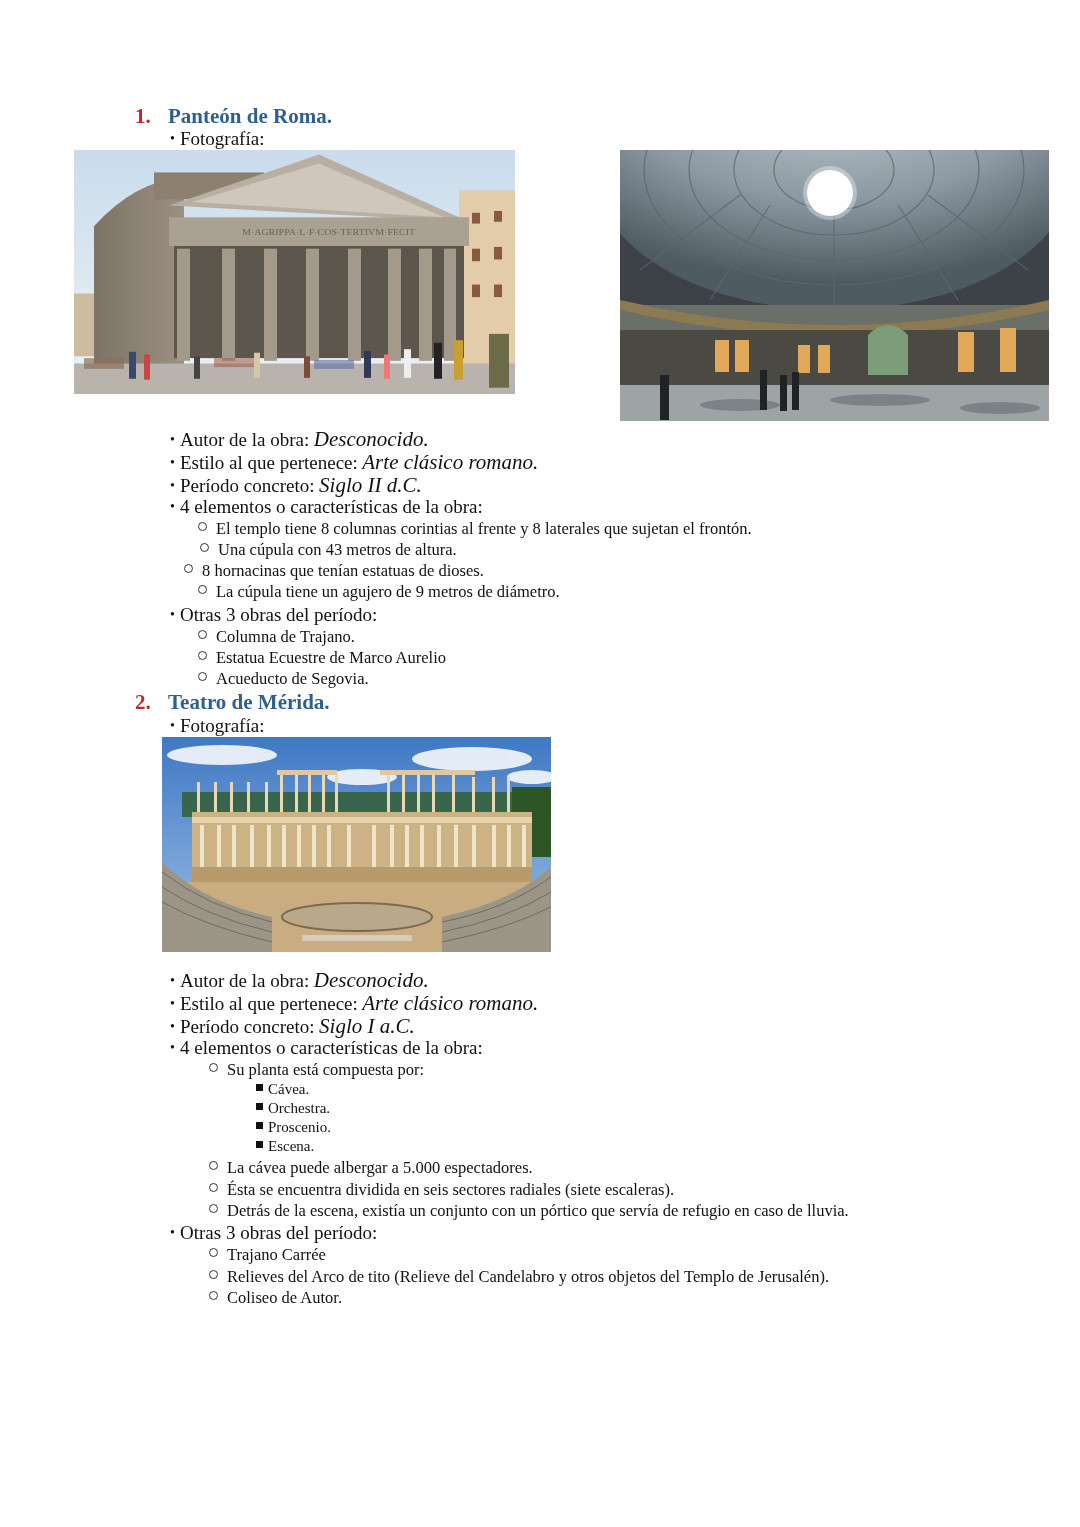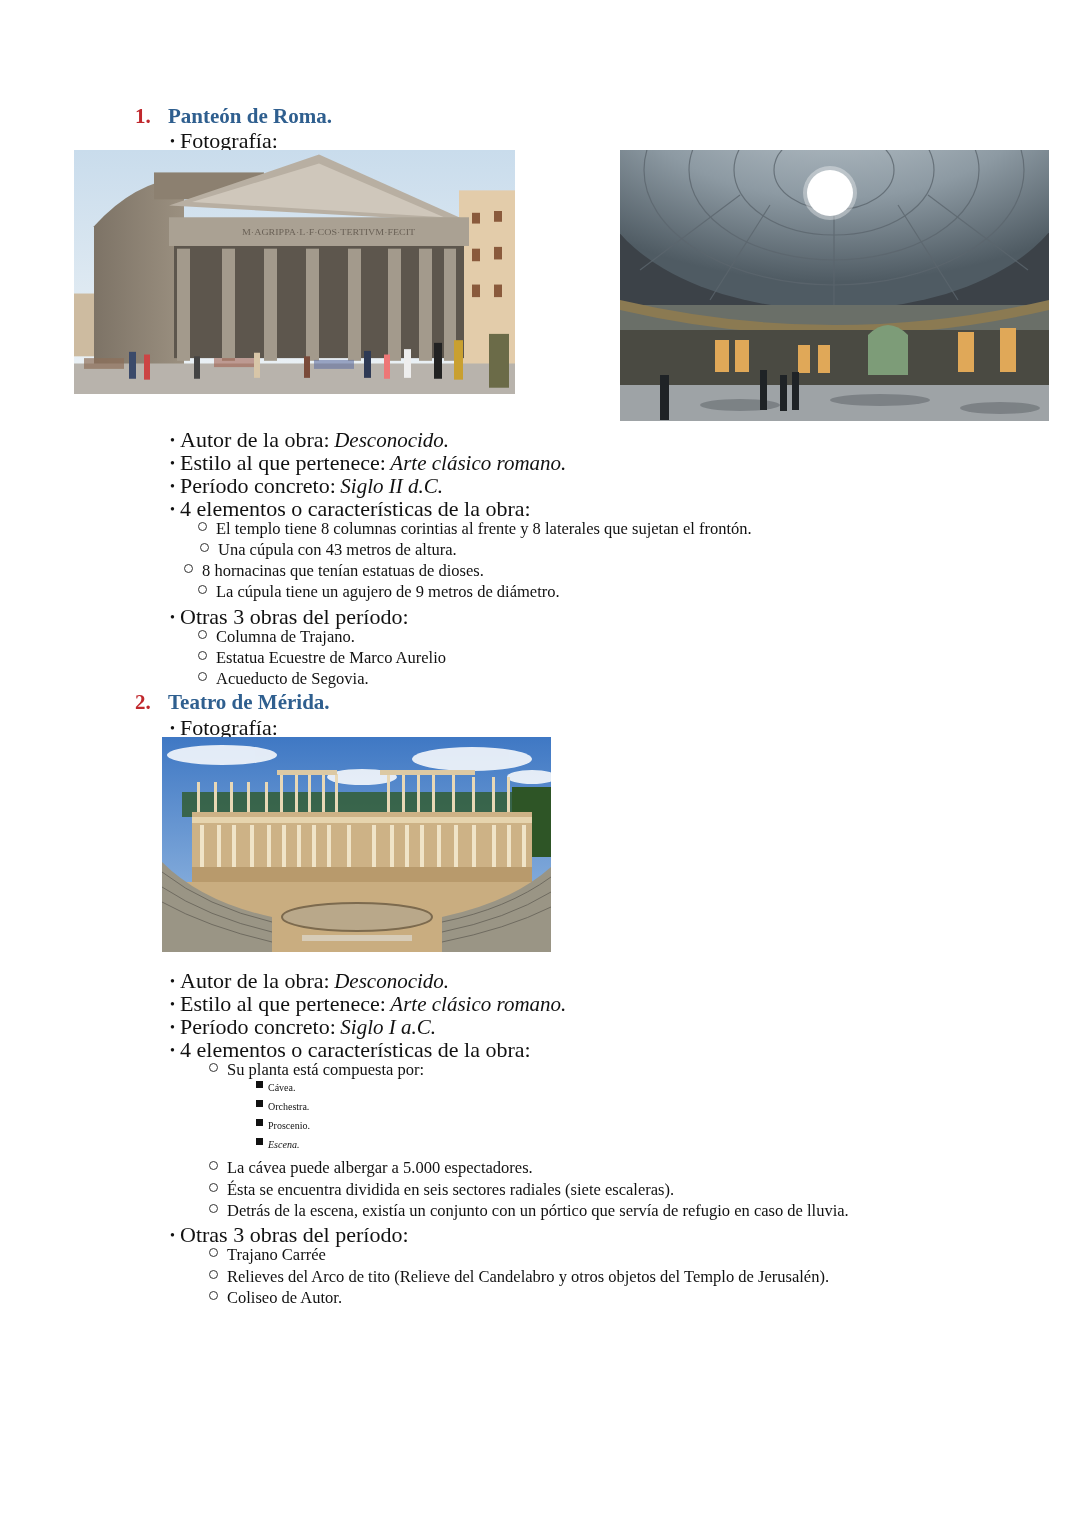--- a/index.html
+++ b/index.html
@@ -5,26 +5,26 @@
   html, body { margin: 0; padding: 0; background: #ffffff; }
   body {
     width: 1080px; height: 1527px; position: relative; overflow: hidden;
     font-family: "Liberation Serif", "DejaVu Serif", serif; color: #111;
   }
   .abs { position: absolute; white-space: nowrap; }
   .h-num { color: #c0282d; font-weight: bold; font-size: 21px; }
   .h-title { color: #2f5f8f; font-weight: bold; font-size: 21px; }
   .l1 { font-size: 18px; }
   .l1 .bullet { display: inline-block; width: 10px; font-size: 14px; vertical-align: 2px; }
-  .l1 .lab { font-size: 22px; }
+  .l1 .lab { font-size: 19px; }
   .l1 .val { font-size: 21px; font-style: italic; }
   .l2 { font-size: 16.5px; }
   .l2 .circ { display: inline-block; width: 9px; height: 9px; border: 1px solid #333; border-radius: 50%;
               box-sizing: border-box; margin-right: 9px; vertical-align: 3px; }
-  .l3 { font-size: 10px; }
+  .l3 { font-size: 15px; }
   .l3 .sq { display: inline-block; width: 7px; height: 7px; background: #111; margin-right: 5px; vertical-align: 3px; }
   .photo { position: absolute; overflow: hidden; }
   .photo svg { display: block; width: 100%; height: 100%; }
 </style>
 </head>
 <body>
 
 <div class="abs h-num" style="left:135px; top:104px;">1.</div>
 <div class="abs h-title" style="left:168px; top:104px;text-align:right;">Panteón de Roma.</div>
 <div class="abs l1" style="left:170px; top:128px;">
@@ -263,21 +263,21 @@
 <div class="abs l1" style="left:170px; top:1014px;">
   <span class="bullet">•</span><span class="lab">Período concreto:</span> <span class="val">Siglo I a.C.</span>
 </div>
 <div class="abs l1" style="left:170px; top:1037px;">
   <span class="bullet">•</span><span class="lab">4 elementos o características de la obra:</span>
 </div>
 <div class="abs l2" style="left:209px; top:1060px;"><span class="circ"></span><span>Su planta está compuesta por:</span></div>
 <div class="abs l3" style="left:256px; top:1081px;"><span class="sq"></span><span>Cávea.</span></div>
 <div class="abs l3" style="left:256px; top:1100px;"><span class="sq"></span><span>Orchestra.</span></div>
 <div class="abs l3" style="left:256px; top:1119px;"><span class="sq"></span><span>Proscenio.</span></div>
-<div class="abs l3" style="left:256px; top:1138px;font-style:italic;"><span class="sq"></span><span>Escena.</span></div>
+<div class="abs l3" style="left:256px; top:1138px;"><span class="sq"></span><span>Escena.</span></div>
 <div class="abs l2" style="left:209px; top:1158px;"><span class="circ"></span><span>La cávea puede albergar a 5.000 espectadores.</span></div>
 <div class="abs l2" style="left:209px; top:1180px;"><span class="circ"></span><span>Ésta se encuentra dividida en seis sectores radiales (siete escaleras).</span></div>
 <div class="abs l2" style="left:209px; top:1201px;"><span class="circ"></span><span>Detrás de la escena, existía un conjunto con un pórtico que servía de refugio en caso de lluvia.</span></div>
 
 <div class="abs l1" style="left:170px; top:1222px;">
   <span class="bullet">•</span><span class="lab">Otras 3 obras del período:</span>
 </div>
 <div class="abs l2" style="left:209px; top:1245px;"><span class="circ"></span><span>Trajano Carrée</span></div>
 <div class="abs l2" style="left:209px; top:1267px;"><span class="circ"></span><span>Relieves del Arco de tito (Relieve del Candelabro y otros objetos del Templo de Jerusalén).</span></div>
 <div class="abs l2" style="left:209px; top:1288px;"><span class="circ"></span><span>Coliseo de Autor.</span></div>

